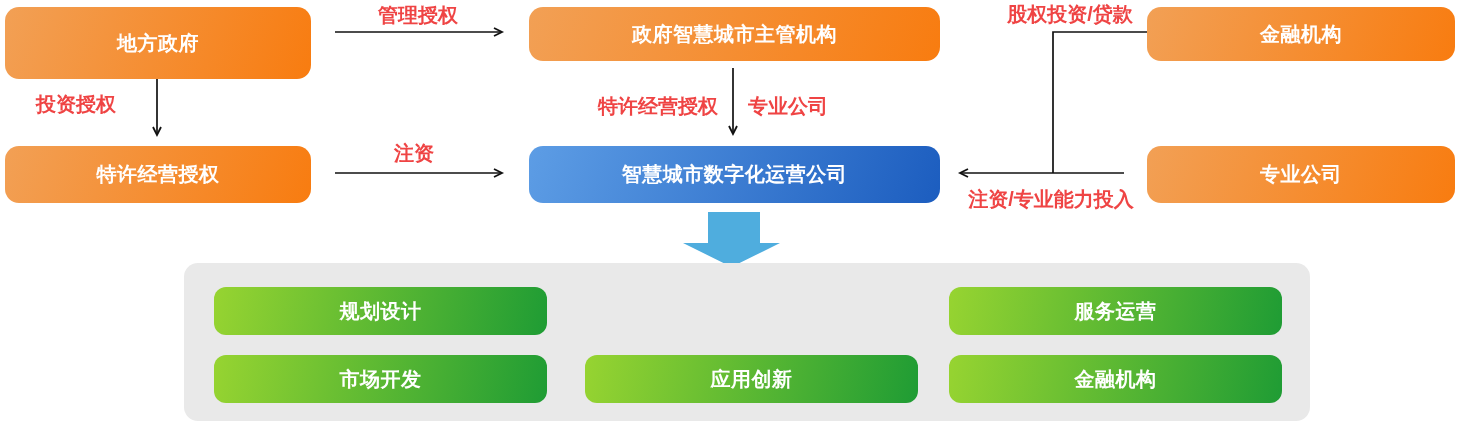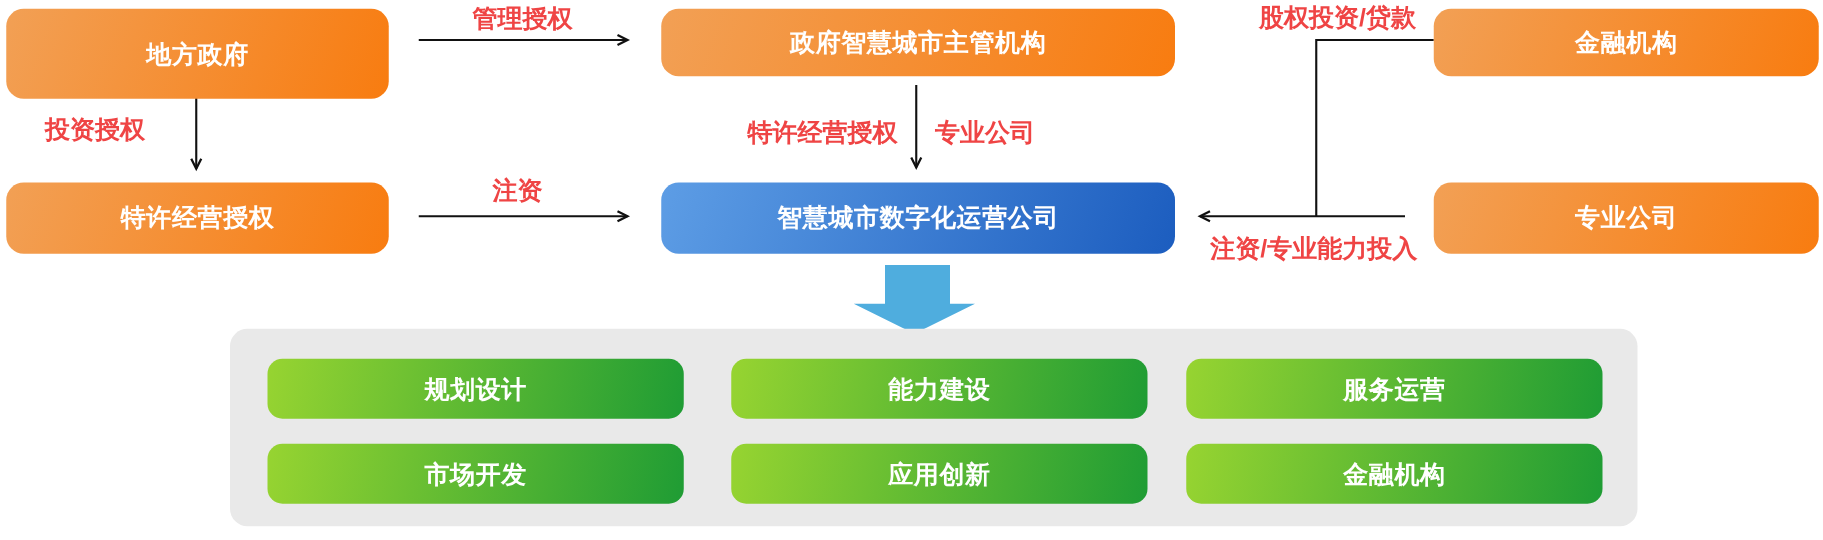--- a/index.html
+++ b/index.html
@@ -89,20 +89,19 @@
   <div class="edge-label" style="left:658px; top:106px;">特许经营授权</div>
 
   <div class="edge-label" style="left:788px; top:106px;">专业公司</div>
 
   <div class="edge-label" style="left:1070px; top:14px;">股权投资/贷款</div>
 
   <div class="edge-label" style="left:1051px; top:199px;text-align:center;">注资/专业能力投入</div>
 
   <div class="panel">
     <div class="area-box r1 c1">规划设计</div>
-    <div class="area-box r1 c2">能力建设</div>
     <div class="area-box r1 c3">服务运营</div>
     <div class="area-box r2 c1">市场开发</div>
     <div class="area-box r2 c2">应用创新</div>
     <div class="area-box r2 c3">金融机构</div>
   </div>
 
 </div>
 
 </body></html>

